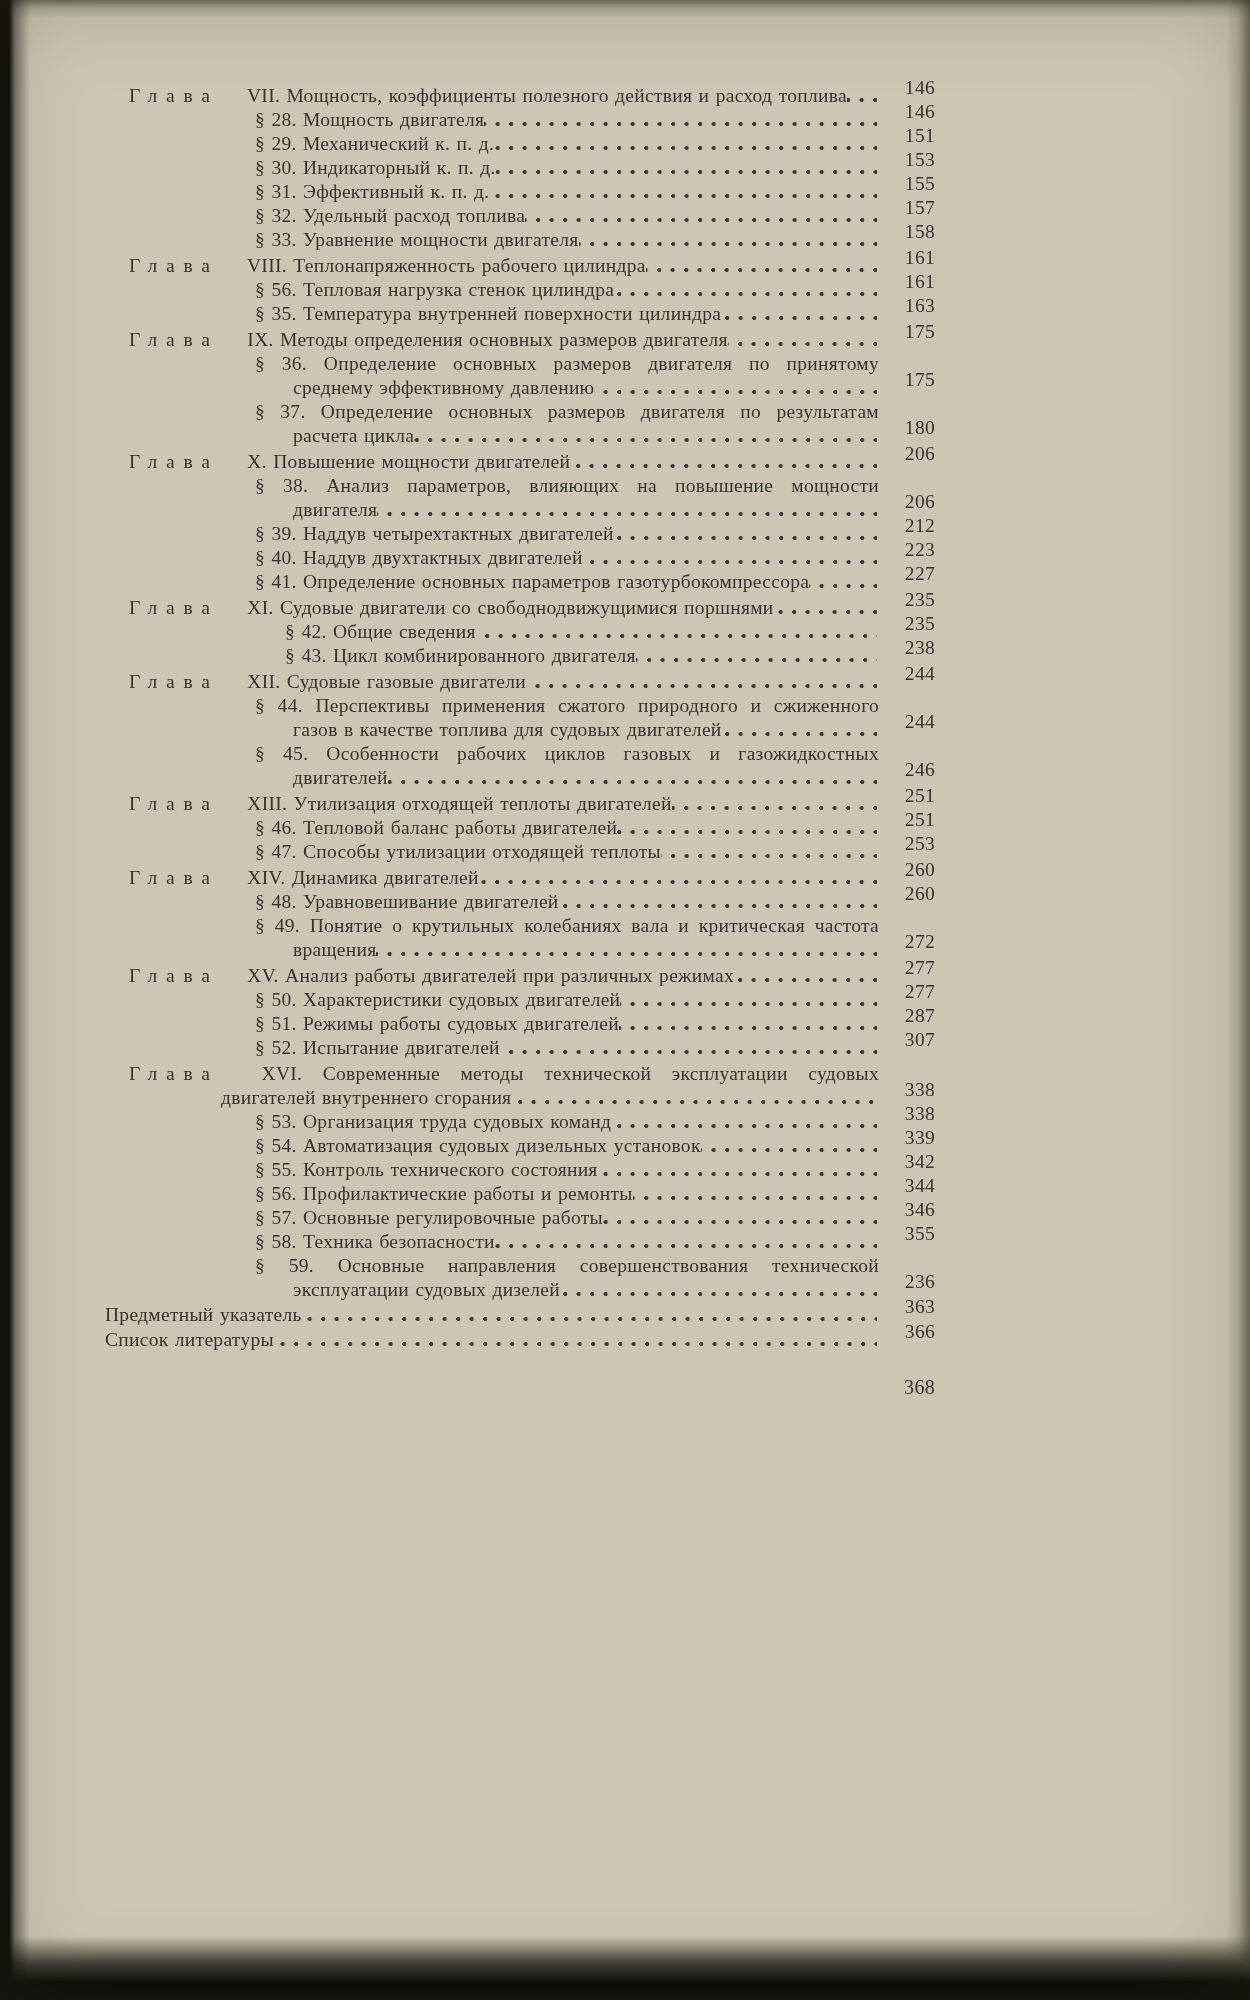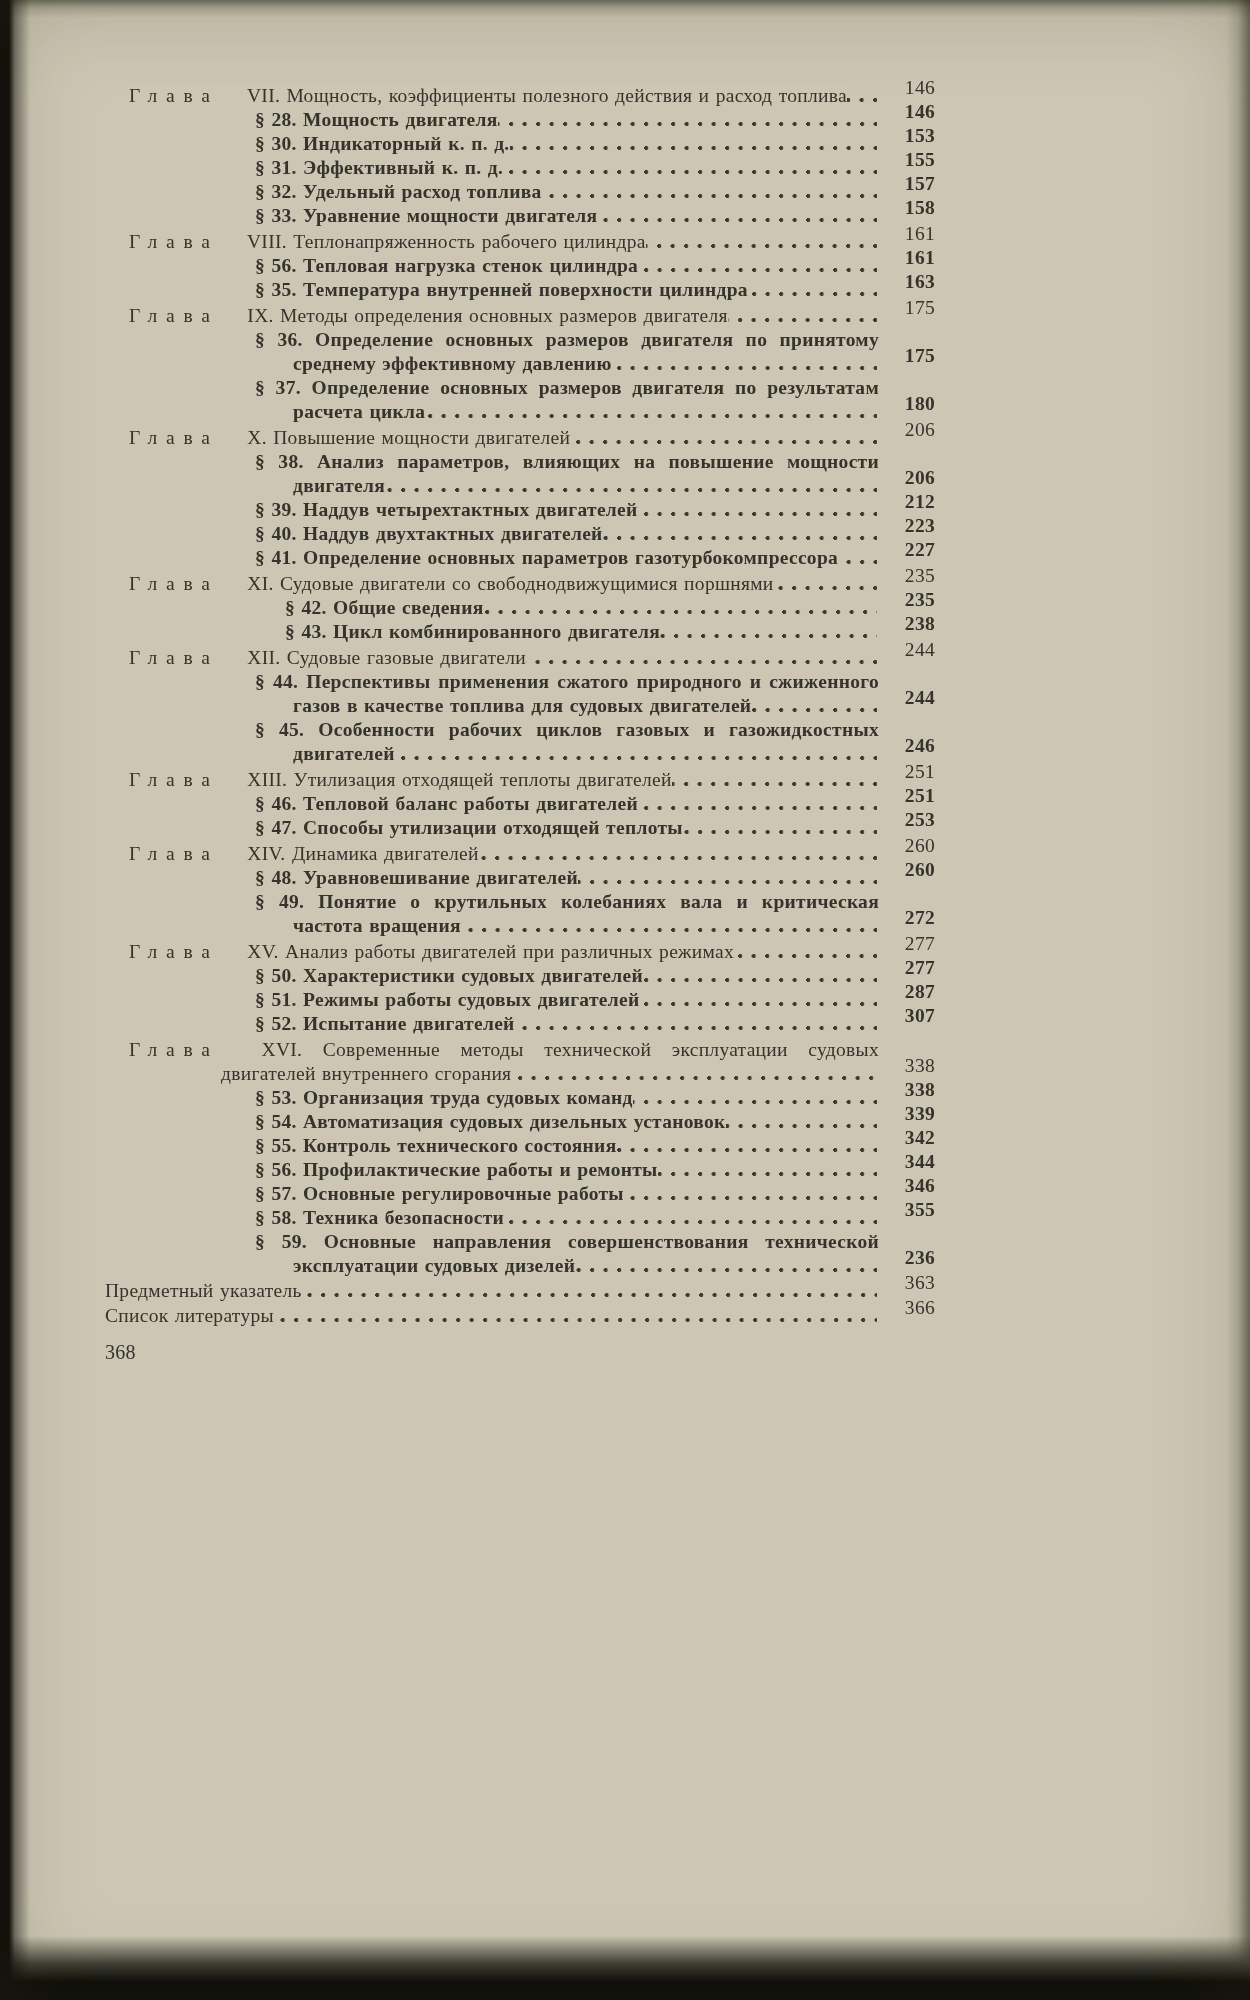--- a/index.html
+++ b/index.html
@@ -85,44 +85,46 @@
 
   .chapter { --ds:150px; padding-left:150px; text-indent:-150px; margin-top:2px;margin-left:24px; }
   .chapter .chapter-label {
     display:inline-block;
     width:112px;
     letter-spacing:.45em;
     text-indent:0;
   }
   .chapter.tight-wrap { --ds:92px; padding-left:92px; text-indent:-92px; }
 
-  .section { --ds:188px; padding-left:188px; text-indent:-38px;font-weight:bold; }
+  .section { --ds:188px; padding-left:188px; text-indent:-38px; }
   .section.deep { --ds:218px; padding-left:218px; text-indent:-38px; }
 
   .backmatter { --ds:0px; padding-left:0; text-indent:0; margin-top:1px; }
 
   .folio {
-    margin-top:12px;
+    margin-top:23px;
     font-size:20px;
+    text-align:right;
   }
 </style>
 </head>
 <body>
 
 <div class="paper"></div>
 <div class="edge-top"></div>
 <div class="edge-right"></div>
 <div class="edge-bottom"></div>
 <div class="edge-left"></div>
 <div class="vignette"></div>
 
 <div class="content">
   <div id="toc-list">
       <div class="entry chapter"><span class="line"><span class="chapter-label">Глава</span> <span class="entry-number">VII.</span> <span class="entry-title">Мощность, коэффициенты полезного действия и расход топлива</span></span><span class="pagenum">146</span></div>
       <div class="entry section"><span class="line"> <span class="entry-number">§ 28.</span> <span class="entry-title">Мощность двигателя</span></span><span class="pagenum">146</span></div>
+      <div class="entry section"><span class="line"> <span class="entry-number">§ 29.</span> <span class="entry-title">Механический к. п. д.</span></span><span class="pagenum">151</span></div>
       <div class="entry section"><span class="line"> <span class="entry-number">§ 30.</span> <span class="entry-title">Индикаторный к. п. д.</span></span><span class="pagenum">153</span></div>
       <div class="entry section"><span class="line"> <span class="entry-number">§ 31.</span> <span class="entry-title">Эффективный к. п. д.</span></span><span class="pagenum">155</span></div>
       <div class="entry section"><span class="line"> <span class="entry-number">§ 32.</span> <span class="entry-title">Удельный расход топлива</span></span><span class="pagenum">157</span></div>
       <div class="entry section"><span class="line"> <span class="entry-number">§ 33.</span> <span class="entry-title">Уравнение мощности двигателя</span></span><span class="pagenum">158</span></div>
       <div class="entry chapter"><span class="line"><span class="chapter-label">Глава</span> <span class="entry-number">VIII.</span> <span class="entry-title">Теплонапряженность рабочего цилиндра</span></span><span class="pagenum">161</span></div>
       <div class="entry section"><span class="line"> <span class="entry-number">§ 56.</span> <span class="entry-title">Тепловая нагрузка стенок цилиндра</span></span><span class="pagenum">161</span></div>
       <div class="entry section"><span class="line"> <span class="entry-number">§ 35.</span> <span class="entry-title">Температура внутренней поверхности цилиндра</span></span><span class="pagenum">163</span></div>
       <div class="entry chapter"><span class="line"><span class="chapter-label">Глава</span> <span class="entry-number">IX.</span> <span class="entry-title">Методы определения основных размеров двигателя</span></span><span class="pagenum">175</span></div>
       <div class="entry section"><span class="line"> <span class="entry-number">§ 36.</span> <span class="entry-title">Определение основных размеров двигателя по принятому среднему эффективному давлению</span></span><span class="pagenum">175</span></div>
       <div class="entry section"><span class="line"> <span class="entry-number">§ 37.</span> <span class="entry-title">Определение основных размеров двигателя по результатам расчета цикла</span></span><span class="pagenum">180</span></div>

